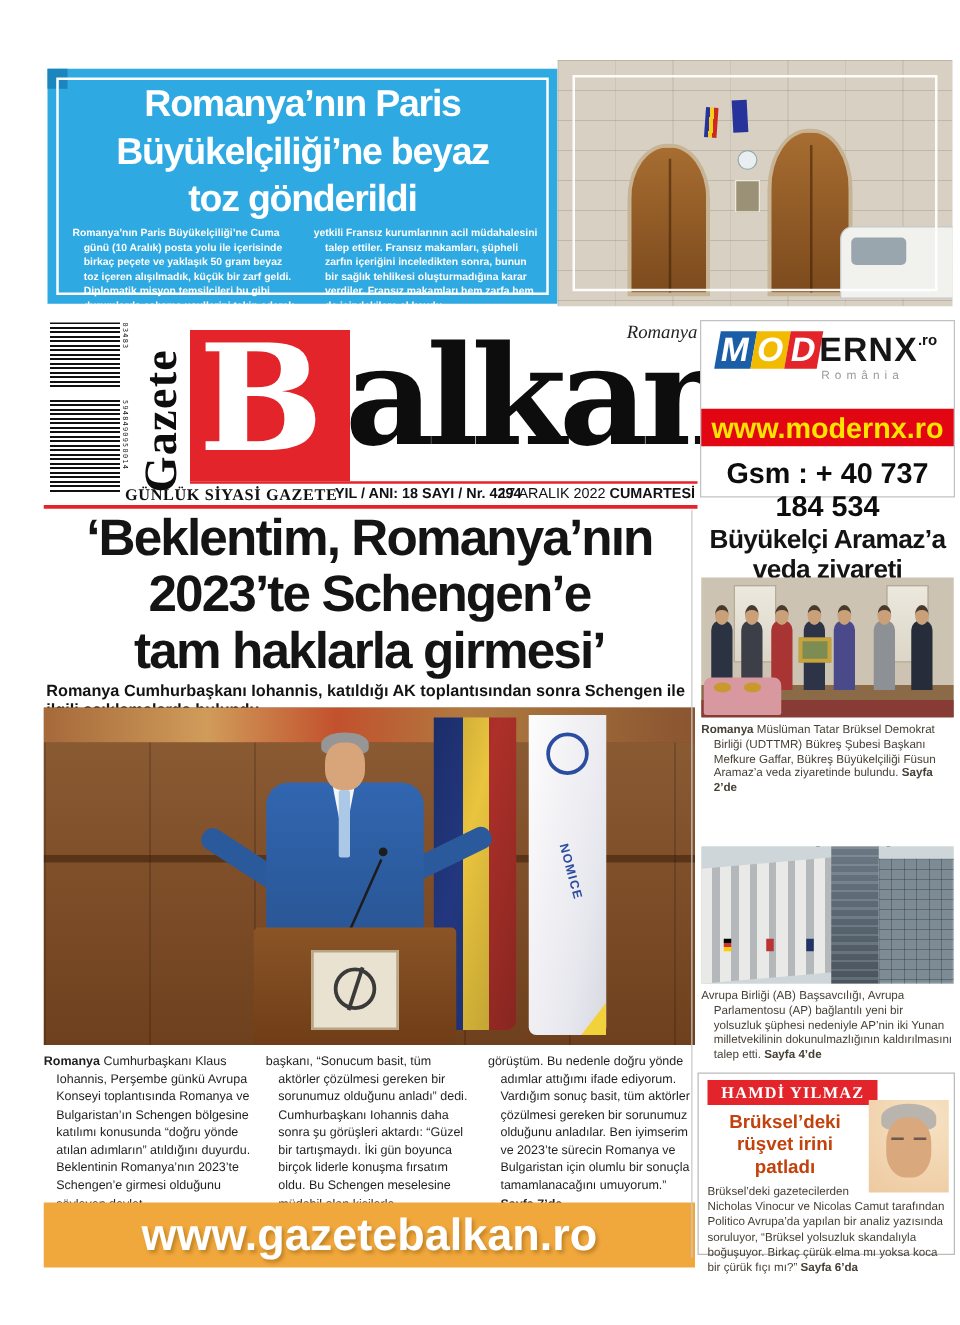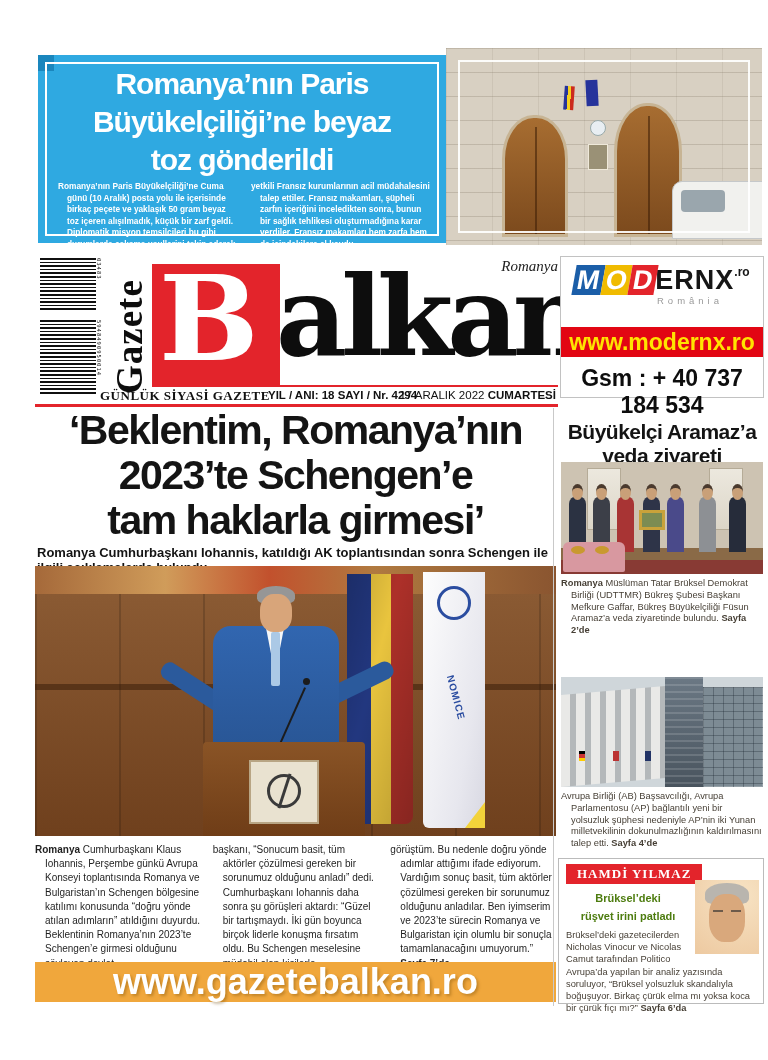--- a/index.html
+++ b/index.html
@@ -107,21 +107,21 @@
   .mp-emblem-text { position:absolute; left:10px; top:120px; color:#2b4da0; font-size:10px; font-weight:bold;
                     transform:rotate(75deg); letter-spacing:1px; }
   .mp-flag-corner { position:absolute; right:0; bottom:0; width:20px; height:26px; background:#f2d23a; clip-path:polygon(100% 0,100% 100%,0 100%); }
 
   .main-body { left:35px; top:843px; width:521px; height:120px; display:flex; gap:12px; overflow:hidden; }
   .bodycol { flex:1; font-size:10px; line-height:14.2px; color:#1f1f1f; padding-left:10px; text-indent:-10px; }
   .lead-bold { font-weight:bold; }
   .pageref { font-weight:bold; }
 
   
-  .footer-banner { left:35px; top:962px; width:521px; height:40px; background:#f0a73c; display:flex; align-items:center; justify-content:center; }
+  .footer-banner { left:35px; top:962px; width:521px; height:52px; background:#f0a73c; display:flex; align-items:center; justify-content:center; }
   .footer-url { color:#ffffff; font-weight:bold; font-size:36px; letter-spacing:0; text-shadow:2px 2px 3px rgba(110,70,0,.35); }
 
   
   .vdivider { left:553px; top:408px; width:1px; height:598px; background:#c9c9c9; }
   .sb-headline { left:560px; width:204px; text-align:center; font-weight:bold; font-size:21px; line-height:24px; letter-spacing:-.5px; color:#141414; }
   .sb1-headline { top:420px; }
   .sb2-headline { top:645px;margin-top:29px; }
   .sb-caption { left:561px; width:202px; font-size:9.3px; line-height:11.8px; color:#463f35; padding-left:10px; text-indent:-10px; }
   .sb1-caption { top:578px; }
   .sb2-caption { top:791px; }
@@ -152,21 +152,21 @@
 
   
   .columnist-box { left:558px; top:858px; width:206px; height:146px; border:1px solid #bbbbbb; background:#fff; padding:5px 7px; }
   .col-name { display:inline-block; background:#e3242b; color:#fff; font-family:"Liberation Serif", serif;
               font-weight:bold; font-size:13px; letter-spacing:1px; padding:2px 11px; }
   .col-photo { float:right; width:64px; height:74px; margin:-4px -3px 3px 5px; position:relative; overflow:hidden;
                background:radial-gradient(circle at 70% 20%, #f7e3c4, #edc9a0); }
   .cp-hair { left:10px; top:3px; width:44px; height:22px; background:#b9b5ae; border-radius:50% 50% 30% 30%; }
   .cp-face { left:14px; top:14px; width:36px; height:48px; background:#d9a87c; border-radius:42%; }
   .cp-brow { top:30px; width:10px; height:2px; background:#6d5a4a; }
-  .col-headline { font-size:11px; font-weight:bold; line-height:18px; text-align:center; color:#4d7c0f; margin:5px 0 4px; width:126px; }
+  .col-headline { font-size:15px; font-weight:bold; line-height:18px; text-align:center; color:#c2410c; margin:5px 0 4px; width:126px; }
   .col-text { font-size:9.3px; line-height:12.2px; color:#463f35; }
 </style>
 </head>
 <body>
 
 <div class="page">
 
   <div class="abs top-banner">
     <div class="abs top-banner-corner"></div>
     <div class="top-banner-inner"></div>

